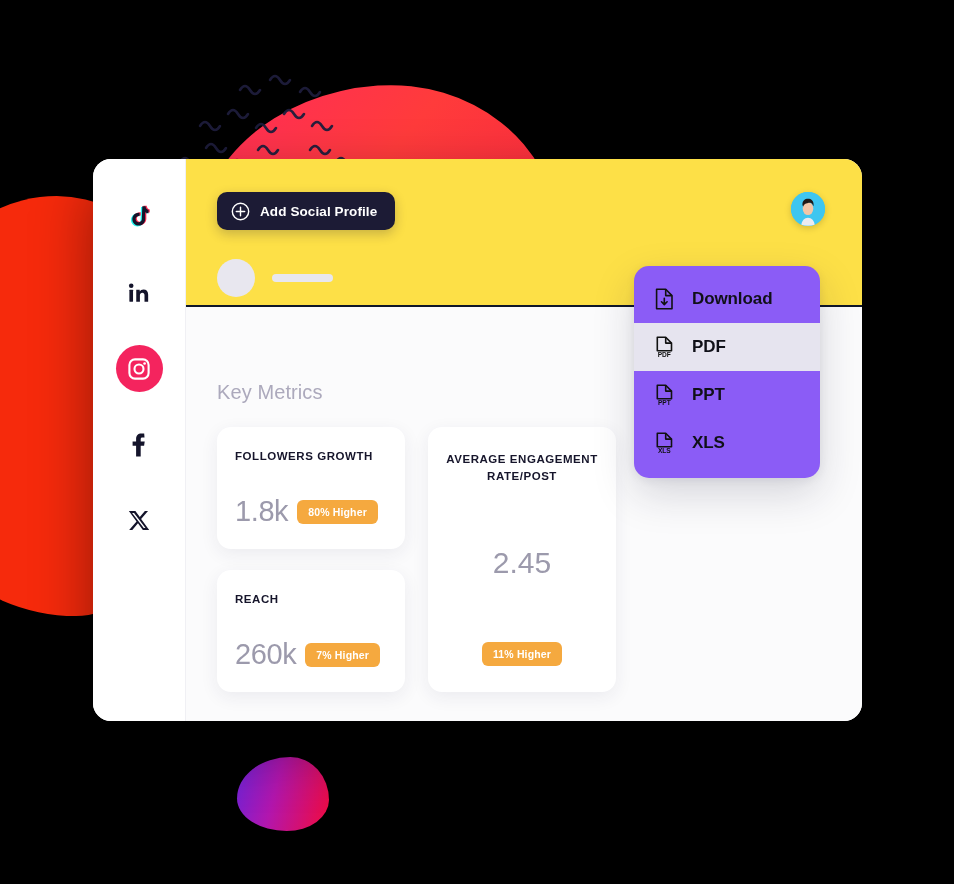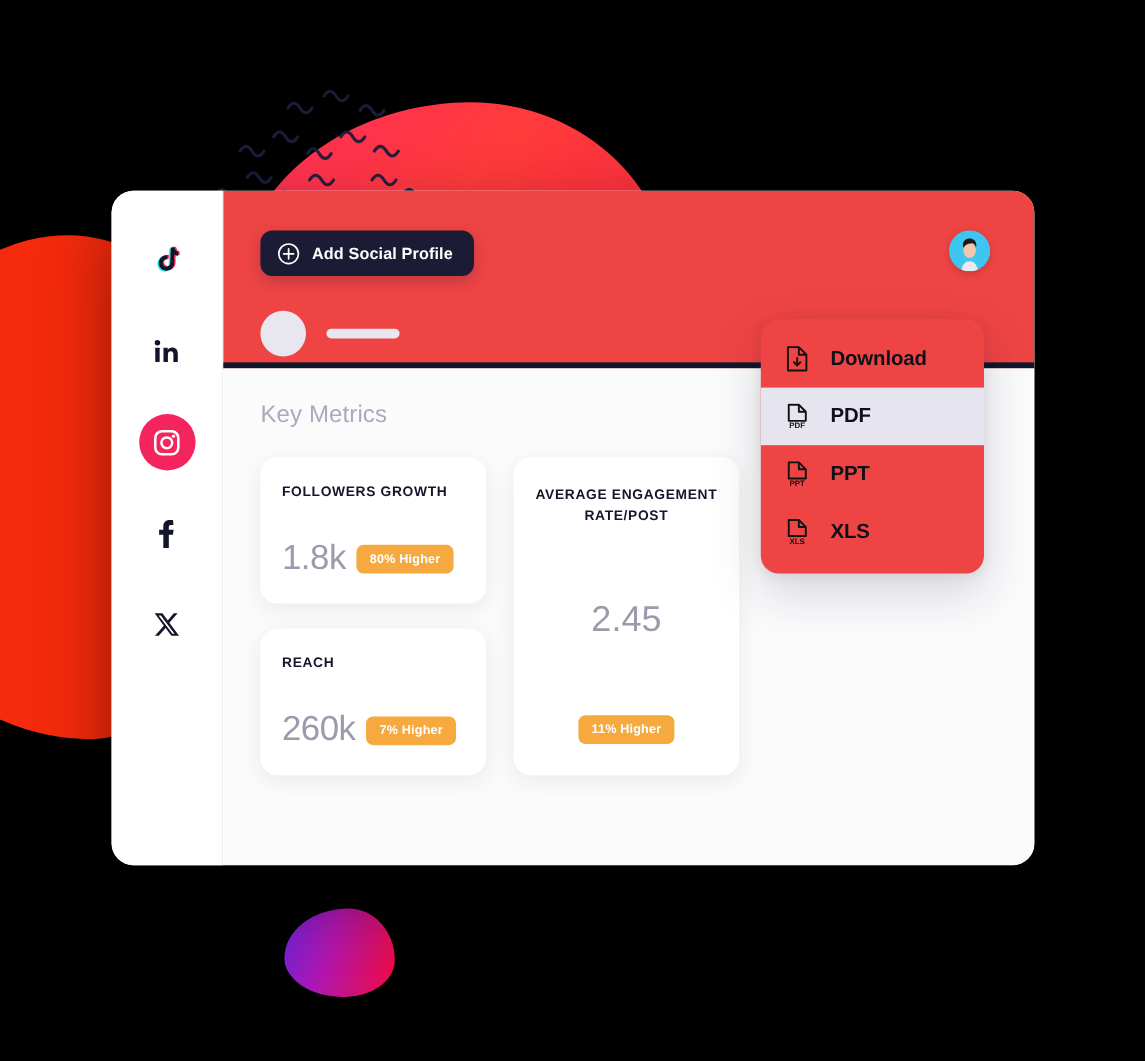--- a/index.html
+++ b/index.html
@@ -58,22 +58,22 @@
     width:47px; height:47px; border-radius:50%;
     display:flex; align-items:center; justify-content:center;
     cursor:pointer; position:relative;
   }
   .nav-item.active { background:#F4245E; }
 
   
   #main { flex:1; display:flex; flex-direction:column; position:relative;
           border-radius:0 18px 18px 0; overflow:hidden; }
 
-  #topbar { height:148px; background:#ef4444; position:relative;
-            border-bottom:5px solid #0f172a; flex:0 0 148px; }
+  #topbar { height:148px; background:#fde047; position:relative;
+            border-bottom:2px solid #0f172a; flex:0 0 148px; }
 
   #add-profile-btn {
     position:absolute; left:31px; top:33px;
     height:38px; padding:0 18px 0 14px;
     background:#1C1B35; color:#fff; border:none; border-radius:10px;
     display:flex; align-items:center; gap:10px;
     font-size:13.5px; font-weight:700; letter-spacing:.1px;
     cursor:pointer; box-shadow:0 4px 12px rgba(28,27,53,.24);
     font-family:"Liberation Sans", sans-serif;
   }
@@ -89,21 +89,21 @@
     position:absolute; left:31px; top:100px;
     display:flex; align-items:center; gap:17px;
   }
   #sk-circle { width:38px; height:38px; border-radius:50%; background:#E8E7EF; }
   #sk-bar { width:61px; height:8px; border-radius:5px; background:#E8E7EF; }
 
   #content { flex:1; background:#FBFBFC; padding:28px 31px 0 31px; position:relative; }
 
   #key-metrics-title {
     font-size:20px; color:#ACA9BC; font-weight:400;
-    letter-spacing:.1px; margin-bottom:23px;
+    letter-spacing:.1px; margin-bottom:23px;margin-top:46px;
   }
 
   #cards { display:flex; gap:23px; }
   .col { display:flex; flex-direction:column; gap:21px; width:188px; }
 
   .card {
     background:#fff; border-radius:14px;
     box-shadow:0 5px 18px rgba(40,40,80,.075);
     padding:21px 18px;
   }
@@ -125,21 +125,21 @@
   .badge {
     font-size:10.5px; font-weight:700; color:#fff;
     padding:6px 11px; border-radius:6px; letter-spacing:.15px; white-space:nowrap;
   }
   .badge-up { background:#F5A93F; }
   .badge-down { background:#1C1B35; }
 
   
   #dropdown {
     position:absolute; left:634px; top:266px;
-    width:186px; background:#ef4444; border-radius:15px;
+    width:186px; background:#8b5cf6; border-radius:15px;
     box-shadow:0 16px 42px rgba(30,30,60,.17), 0 2px 10px rgba(30,30,60,.08);
     padding:9px 0 11px 0; z-index:20; overflow:hidden;
   }
   .dd-item {
     display:flex; align-items:center; gap:17px;
     padding:13px 0 13px 20px; cursor:pointer;
   }
   .dd-item.selected { background:#E6E4EF;align-items:center; }
   .dd-label { font-size:17px; font-weight:700; color:#101018; letter-spacing:-.1px; }
   .dd-icon { width:21px; display:flex; justify-content:center; flex:0 0 21px; }

